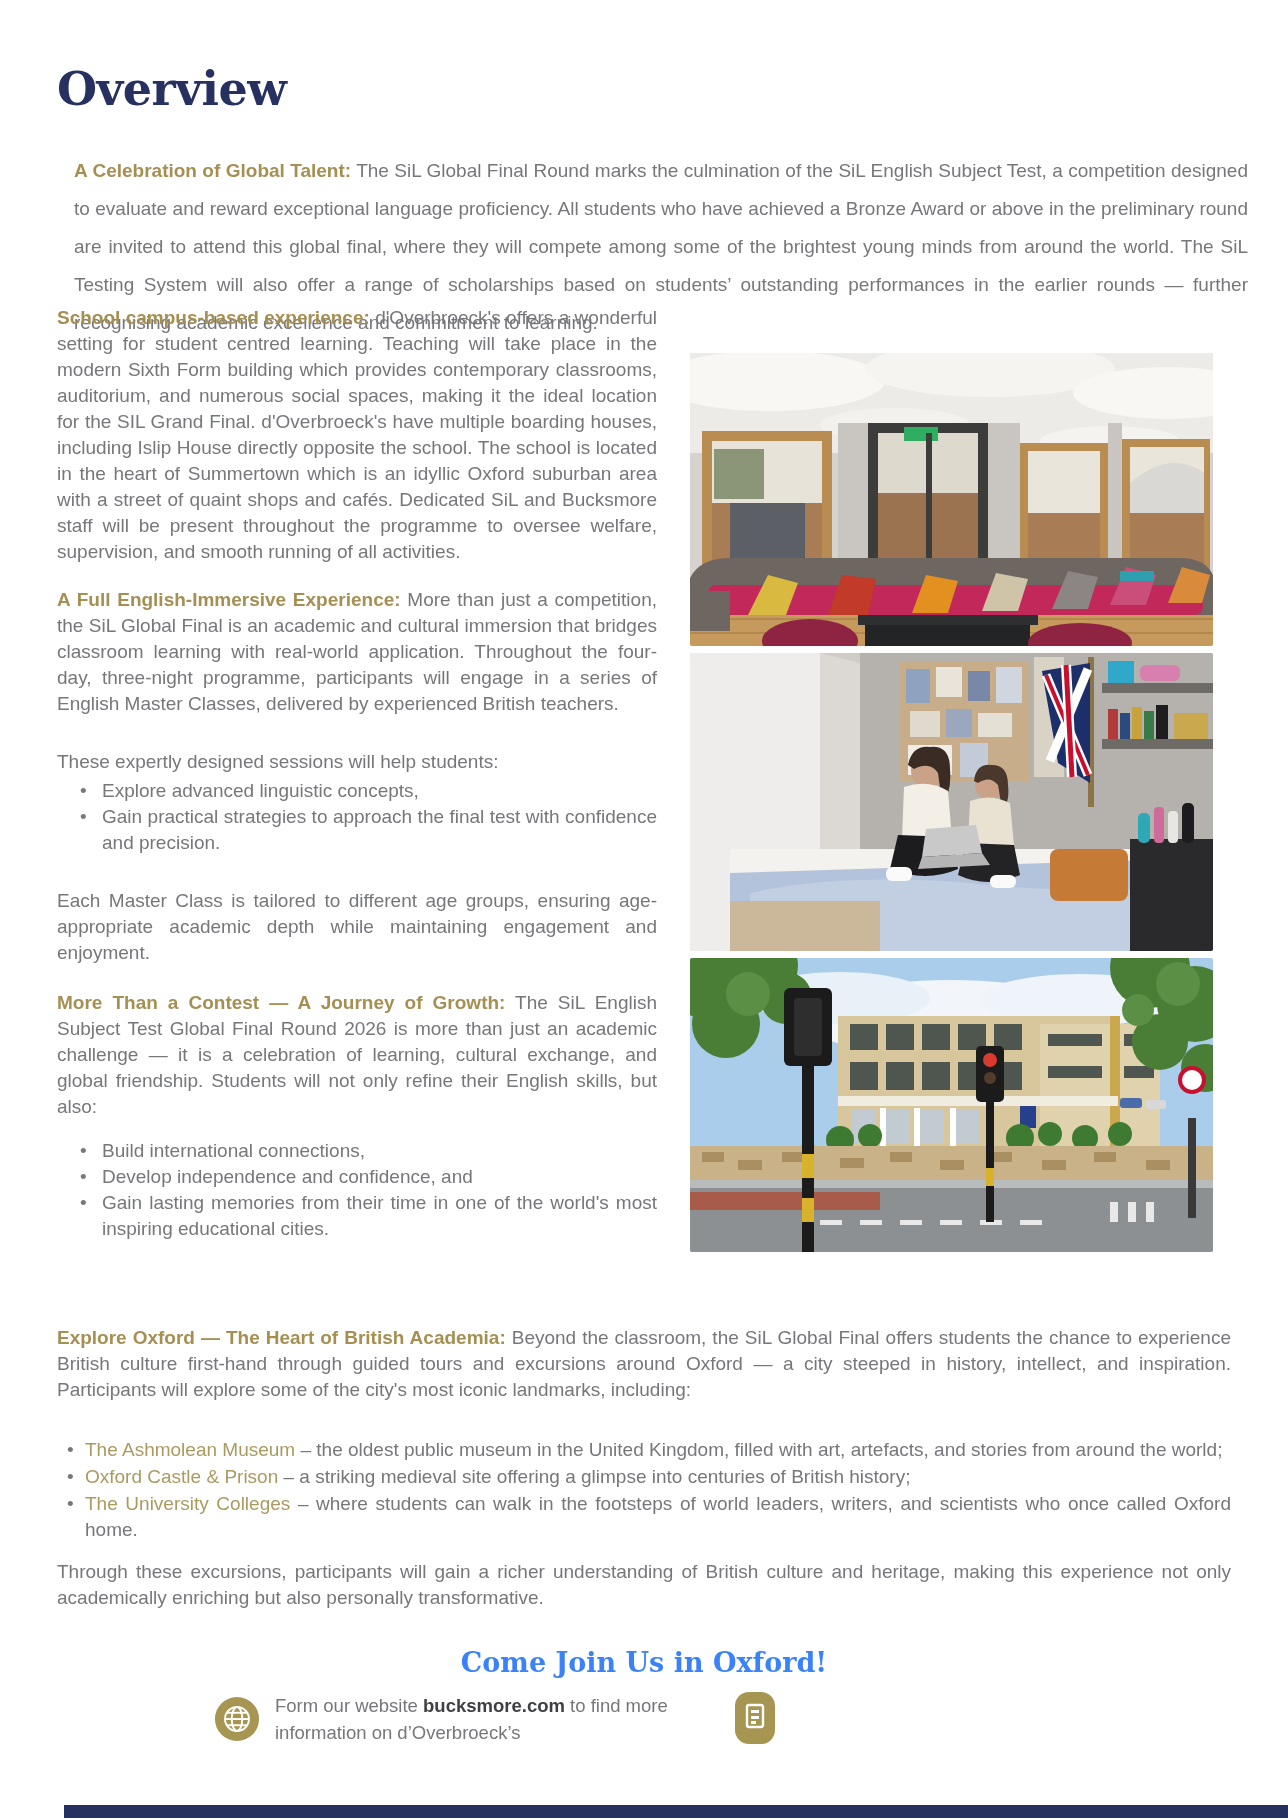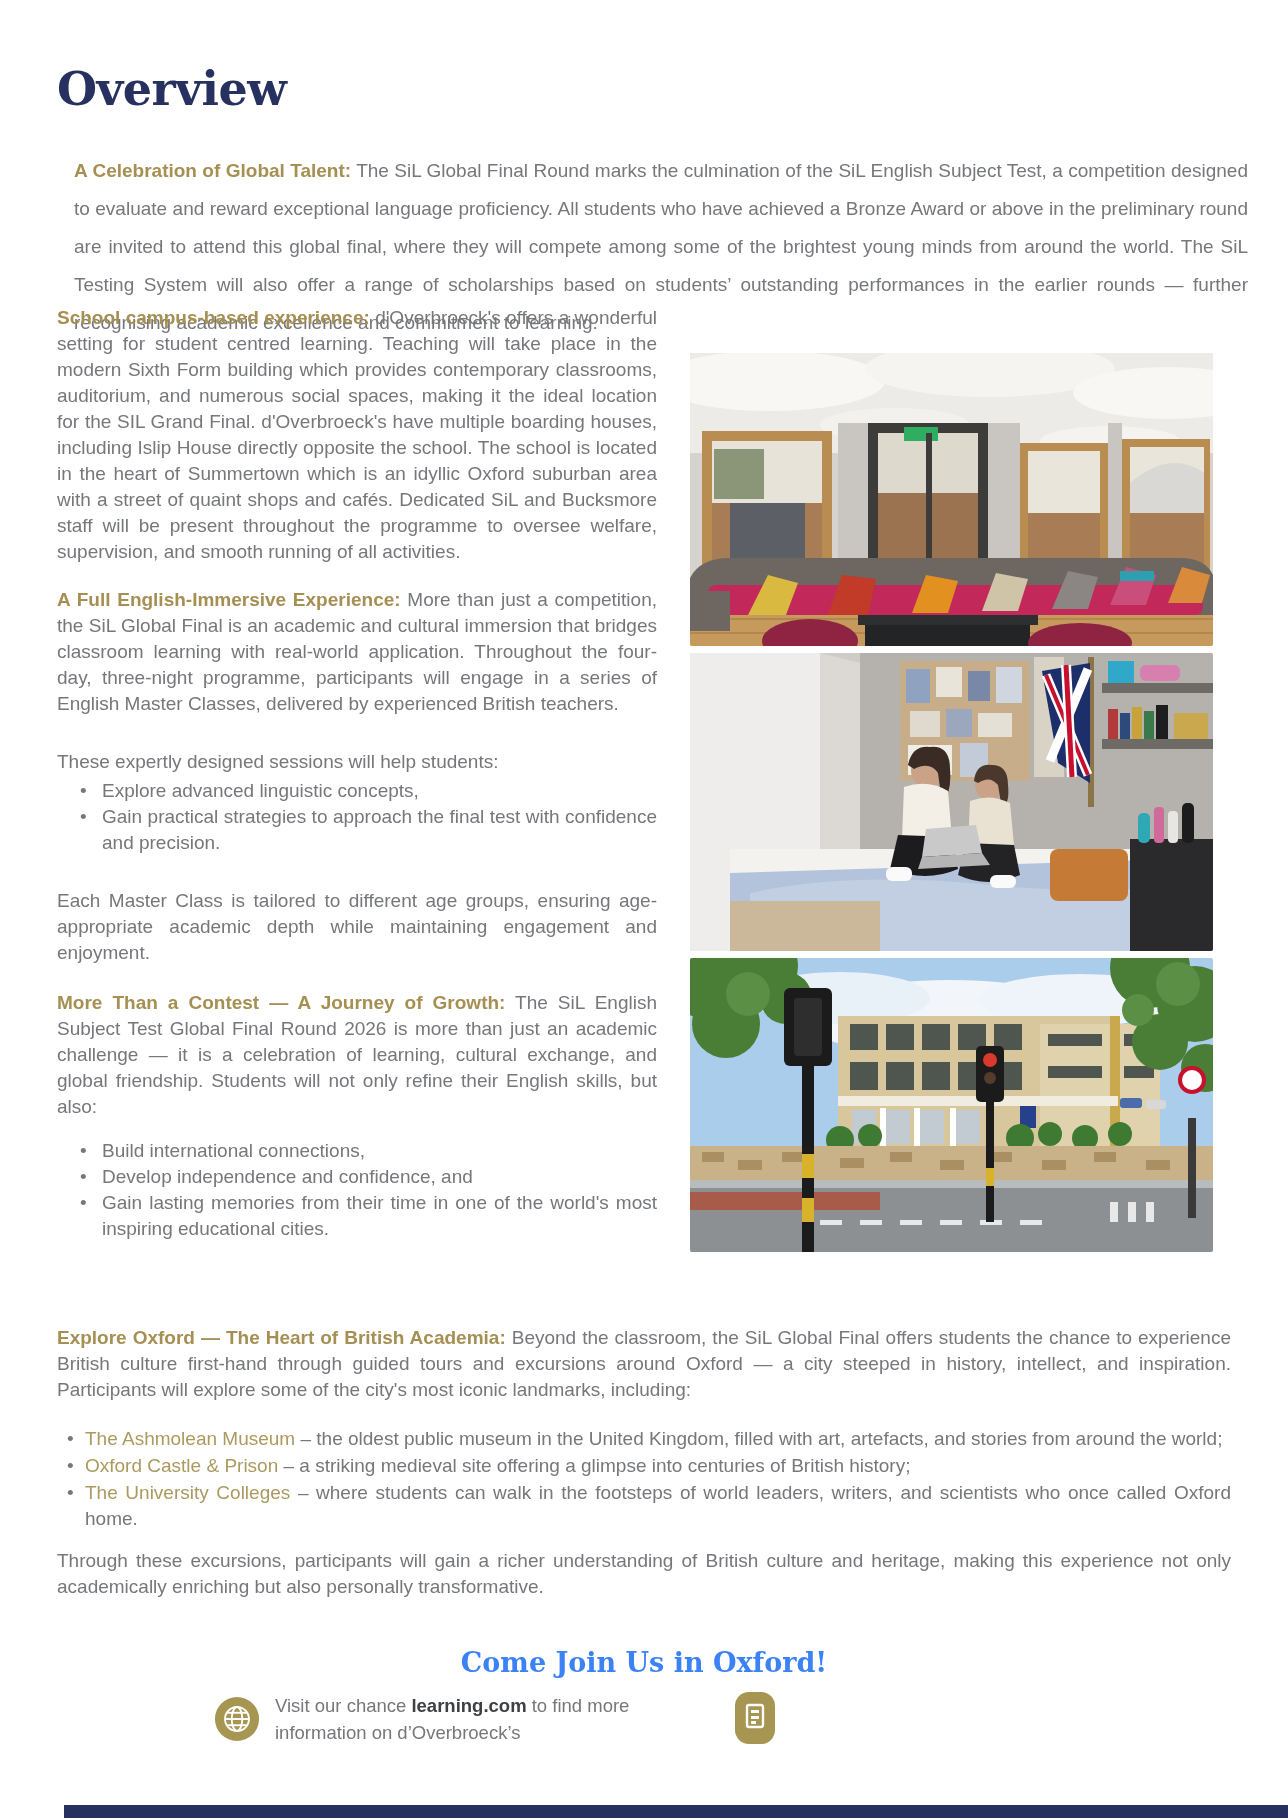--- a/index.html
+++ b/index.html
@@ -21,21 +21,21 @@
   ul.blt li::before{content:"•";position:absolute;left:-22px;top:0;color:#76777b;}
   .pMaster{margin-top:32px;}
   .pGrowth{margin-top:24px;}
   ul.blt.growth{margin-top:18px;}
   
   .photocol{width:523px;flex:0 0 523px;margin-top:48px;}
   .photo{width:523px;border-radius:2px;overflow:hidden;margin-bottom:7px;line-height:0;}
   .photo svg{display:block;width:100%;height:auto;}
   
   .explore{position:absolute;top:1325px;left:57px;width:1174px;}
-  ul.blt.ex{padding-left:28px;margin-top:23px;}
+  ul.blt.ex{padding-left:28px;margin-top:34px;}
   ul.blt.ex li{margin-bottom:1px;}
   ul.blt.ex li::before{left:-18px;}
   .goldlink{color:#ab9a60;}
   .closing{margin-top:16px;}
   
   .cta{position:absolute;top:1650px;left:0;width:100%;text-align:center;margin:0;
        font-family:"DejaVu Serif",serif;font-weight:700;font-size:27px;color:#3b82f6;}
   .footer{position:absolute;top:1692px;left:0;width:100%;height:90px;}
   .contact-item{position:absolute;display:flex;align-items:center;gap:15px;}
   .contact-item .txt{font-size:18.5px;line-height:27px;color:#76777b;text-align:left;}
@@ -329,21 +329,21 @@
           <circle cx="24" cy="24" r="23" fill="#a79552"></circle>
           <g stroke="#ffffff" stroke-width="2" fill="none">
             <circle cx="24" cy="24" r="12.5"></circle>
             <ellipse cx="24" cy="24" rx="5.5" ry="12.5"></ellipse>
             <line x1="11.5" y1="24" x2="36.5" y2="24"></line>
             <line x1="13.5" y1="17.5" x2="34.5" y2="17.5"></line>
             <line x1="13.5" y1="30.5" x2="34.5" y2="30.5"></line>
           </g>
         </svg>
       </span>
-      <span class="txt"><span>Visit our chance </span><b>learning.com</b><span> to find more information on d’Overbroeck’s</span></span>
+      <span class="txt"><span>Form our website </span><b>bucksmore.com</b><span> to find more information on d’Overbroeck’s</span></span>
     </div>
     <div class="contact-item c-mail">
       <span class="icn">
         <svg width="40" height="52" viewBox="0 0 40 52" xmlns="http://www.w3.org/2000/svg">
           <rect x="0" y="0" width="40" height="52" rx="14" fill="#a79552"></rect>
           <rect x="12" y="13" width="16" height="22" rx="2" fill="none" stroke="#ffffff" stroke-width="2.4"></rect>
           <rect x="16" y="18" width="8" height="3" fill="#ffffff"></rect>
           <rect x="16" y="24" width="8" height="3" fill="#ffffff"></rect>
           <rect x="16" y="29" width="5" height="3" fill="#ffffff"></rect>
         </svg>

